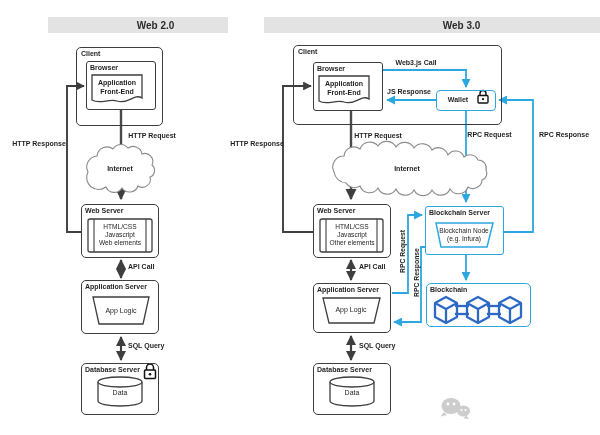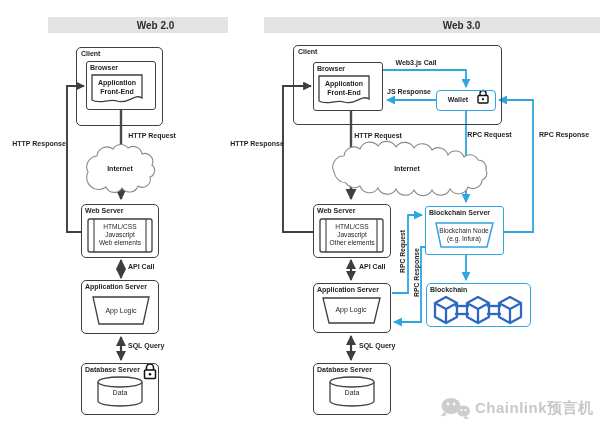--- a/index.html
+++ b/index.html
@@ -204,15 +204,14 @@
   <div class="lbl ctr reg" style="left:322px;top:389px;width:60px;">Data</div>
 
   <div class="box blue" style="left:425px;top:206px;width:79px;height:49px;border-radius:3px;"></div>
   <div class="lbl" style="left:429px;top:209px;">Blockchain Server</div>
   <div class="lbl ctr reg t65" style="left:434px;top:227px;width:60px;">Blockchain Node
 (e.g. Infura)</div>
 
   <div class="box blue" style="left:426px;top:283px;width:105px;height:44px;"></div>
   <div class="lbl" style="left:430px;top:286px;">Blockchain</div>
 
-  <div class="wm" style="left:475px;top:399px;">Chainlink预言机</div>
 
 </div>
 
 </body></html>

